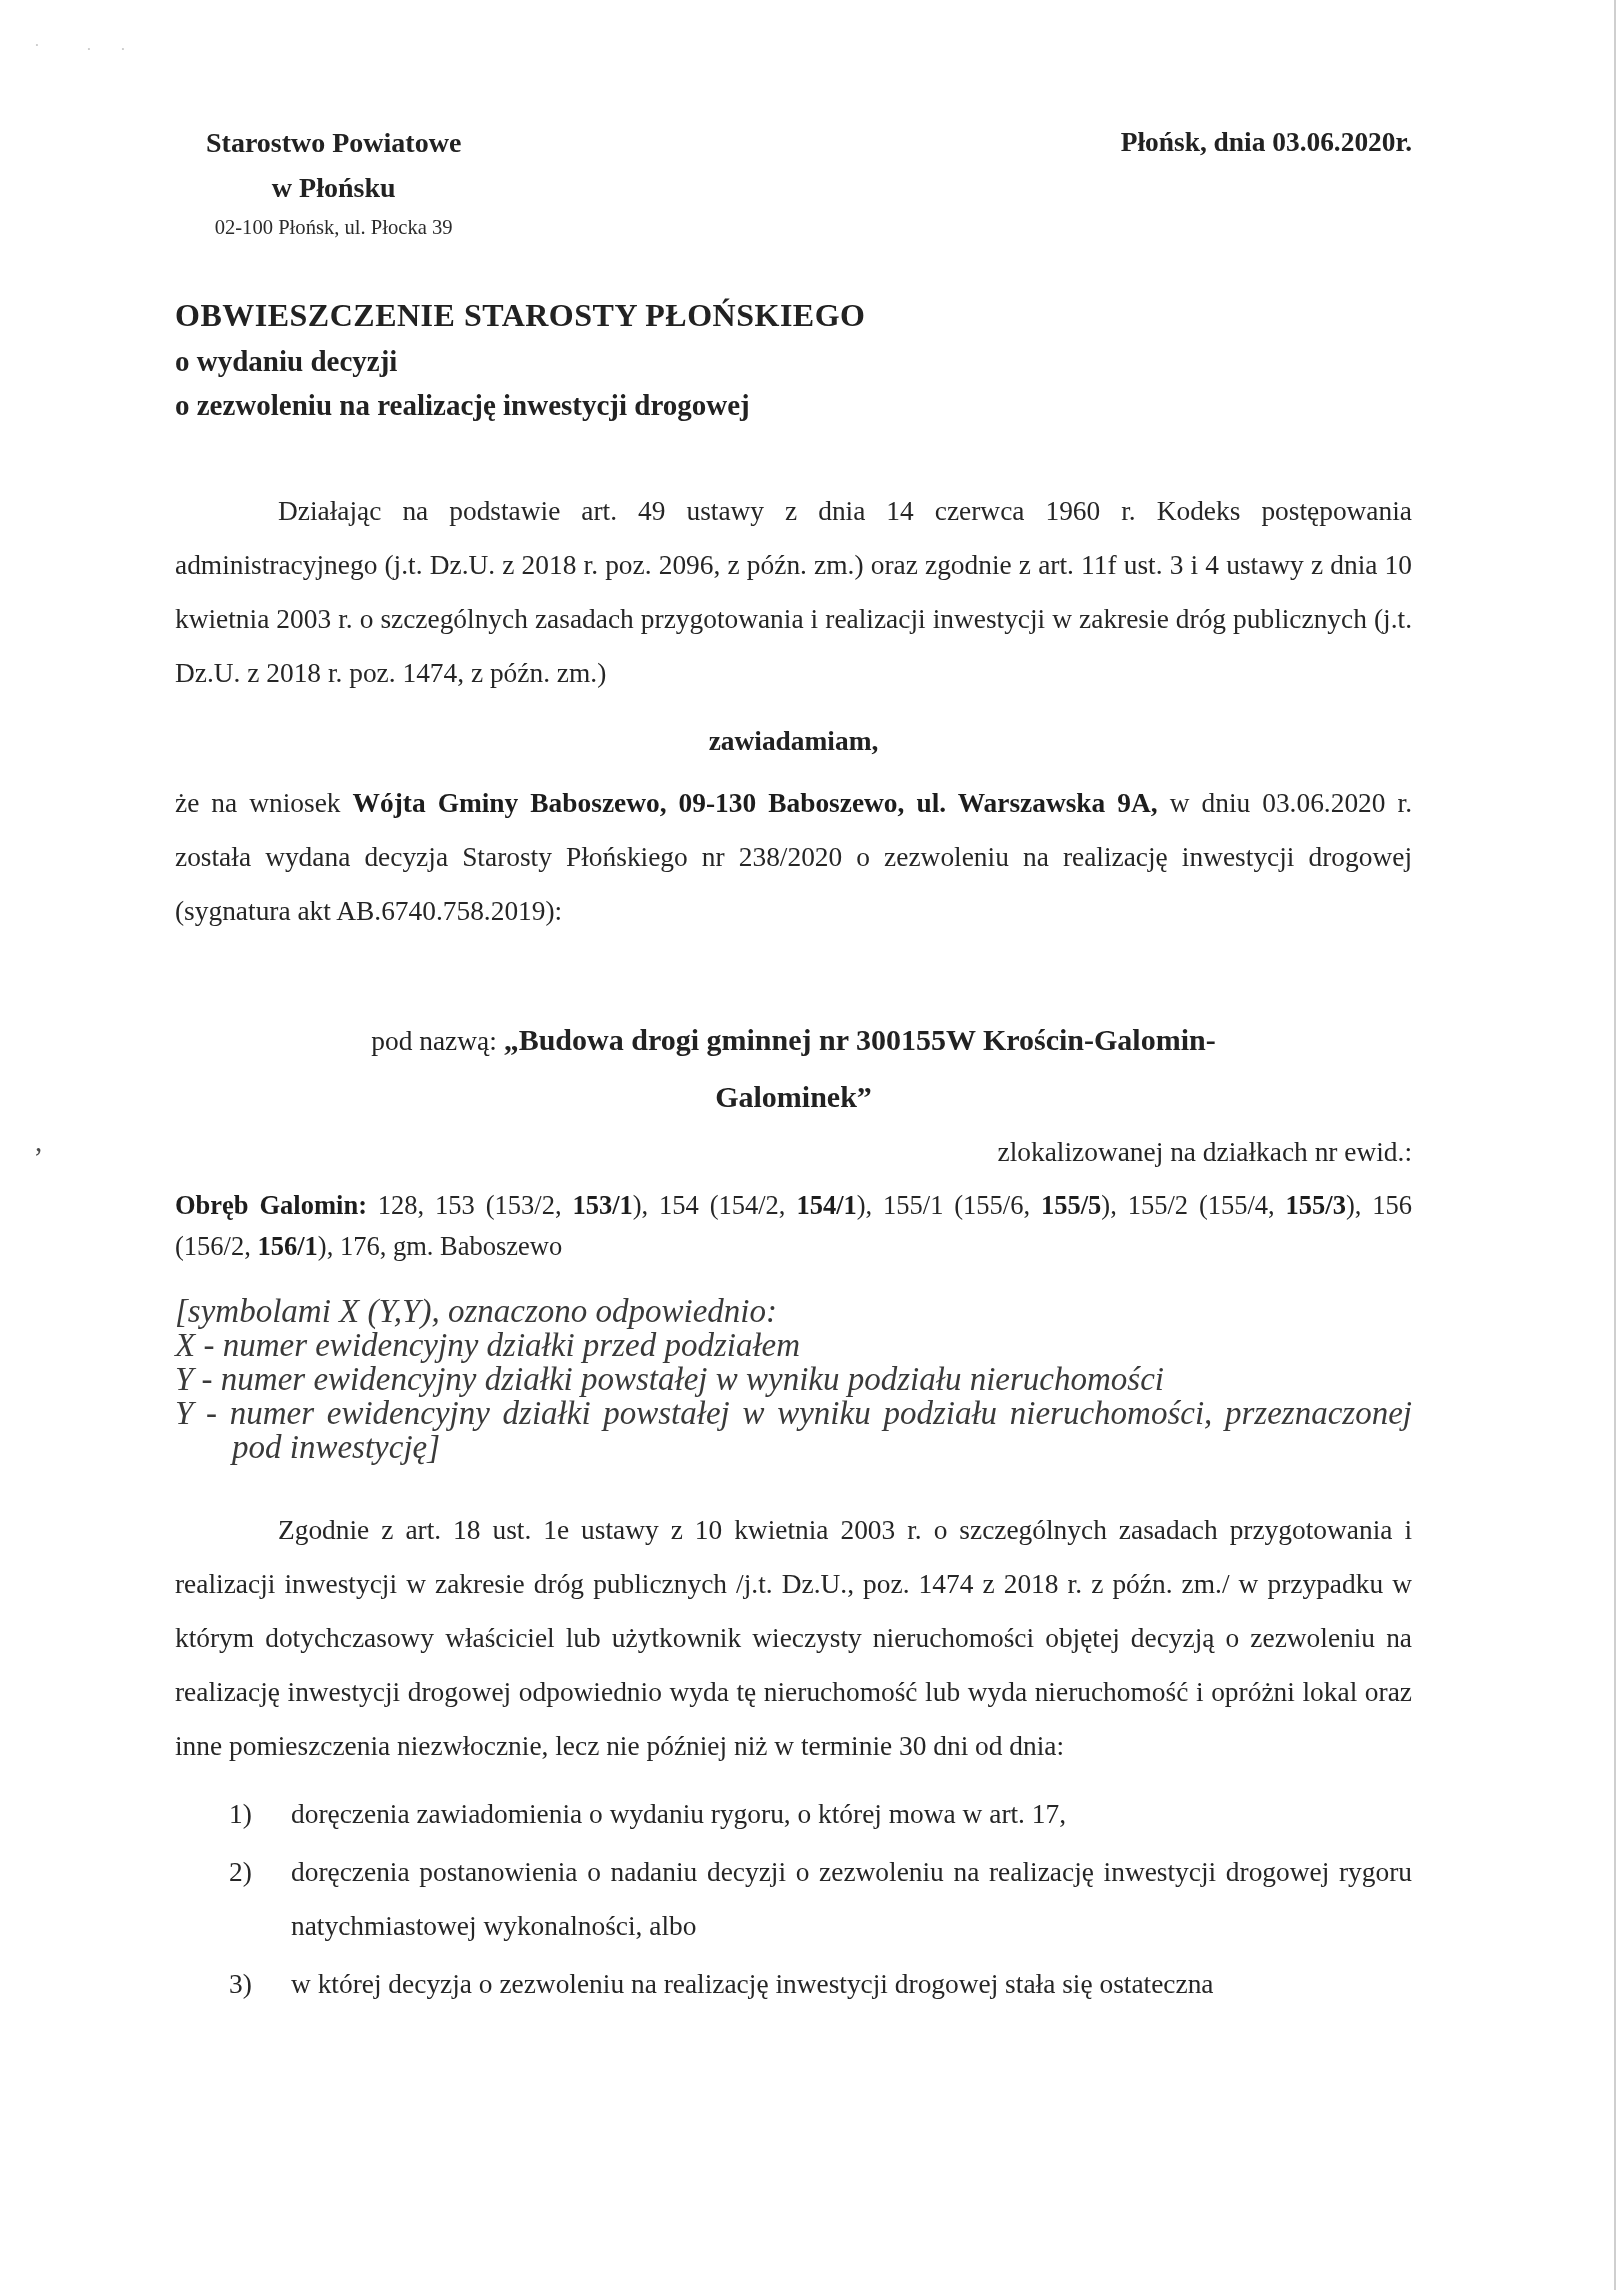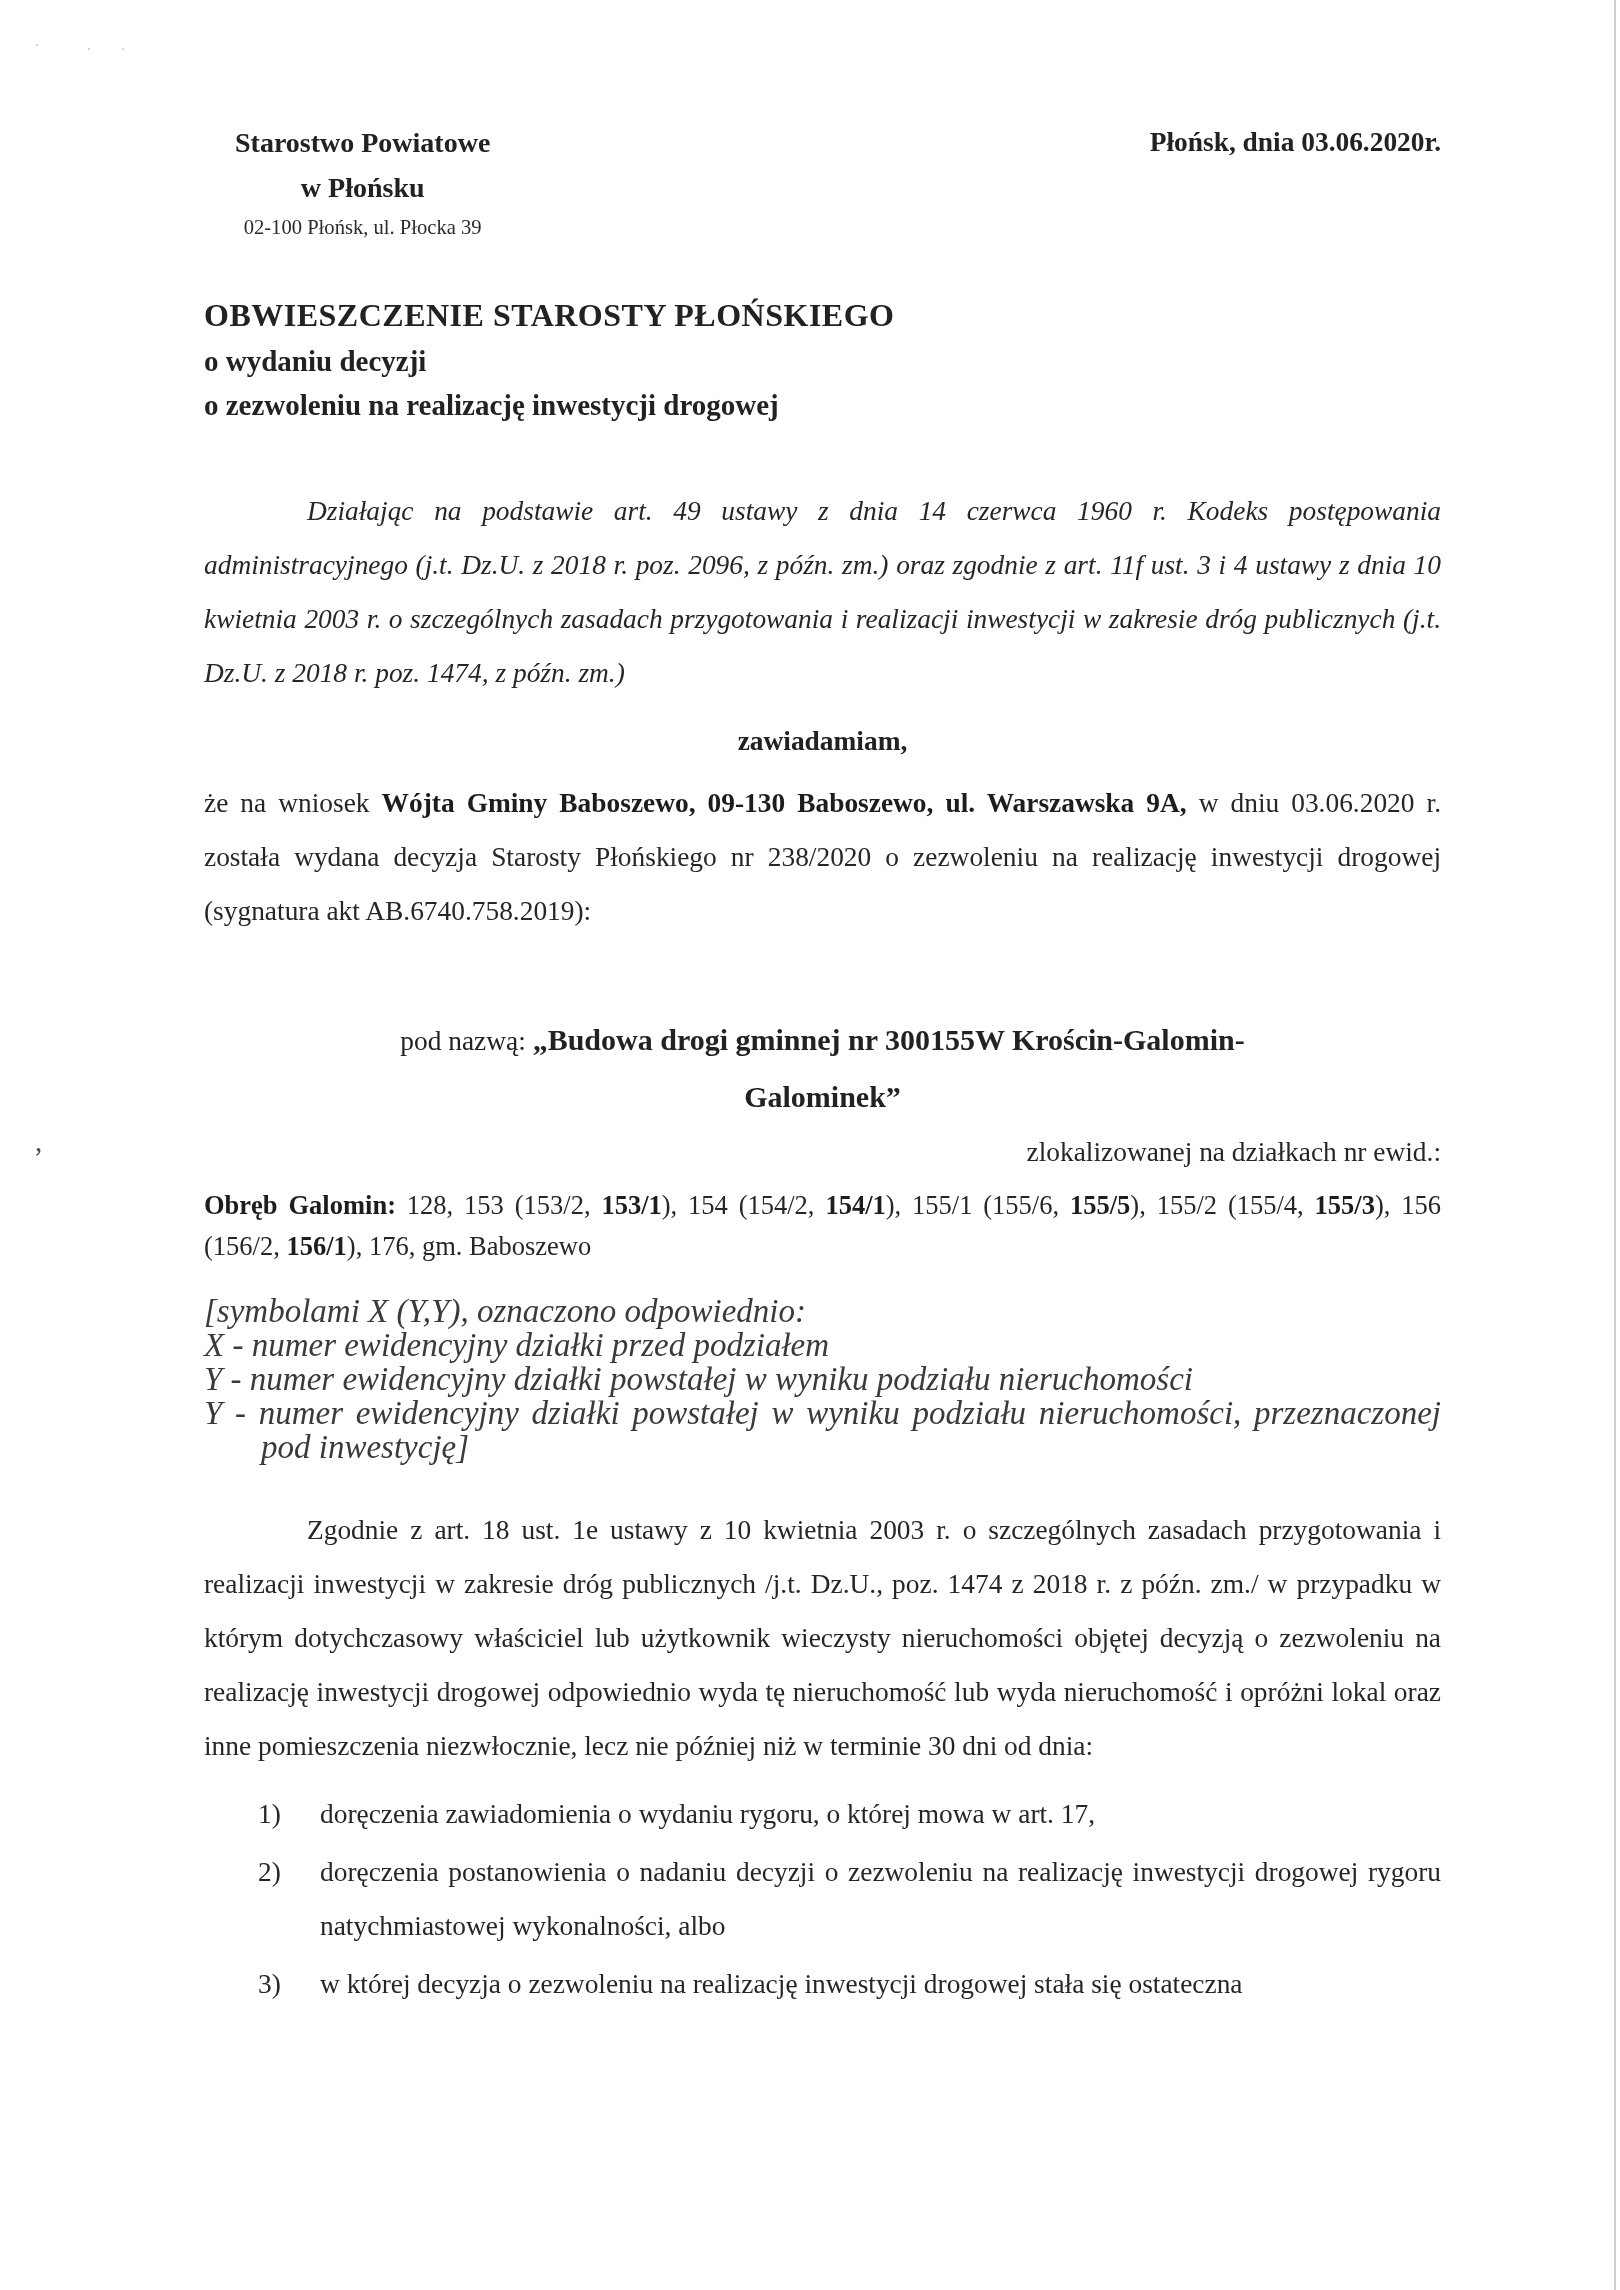--- a/index.html
+++ b/index.html
@@ -7,38 +7,38 @@
     position: relative;
     width: 1620px;
     height: 2291px;
     background: #ffffff;
     color: #222222;
     font-family: "Liberation Serif", serif;
     overflow: hidden;
   }
   .content {
     position: absolute;
-    left: 204px;
+    left: 175px;
     top: 120px;
     width: 1237px;
   }
   
   .header-row { display: flex; justify-content: space-between; align-items: flex-start; }
   .sender { text-align: center; margin-left: 31px; }
   .sender-line { font-weight: bold; font-size: 28px; line-height: 45px; }
   .sender-address { font-size: 20.6px; line-height: 27.4px; margin-top: 3.9px; color: #2b2b2b; }
   .dateline { font-weight: bold; font-size: 27.4px; line-height: 45px; }
   
   .title-block { margin-top: 51px; font-weight: bold; }
   .title-main { font-size: 32px; line-height: 47px; letter-spacing: 0.5px; }
   .title-sub { font-size: 29px; line-height: 44px; }
   
   .p { font-size: 27.4px; line-height: 54px; text-align: justify; color: #262626; }
   .first-indent { text-indent: 103px; }
-  .mt-para { margin-top: 57px; font-style: italic; }
+  .mt-para { margin-top: 57px; }
   .notify { text-align: center; font-weight: bold; font-size: 27.4px; line-height: 54px; margin-top: 13.7px; }
   .mt-small { margin-top: 7.8px; }
   
   .project { text-align: center; margin-top: 74px; font-size: 27.4px; line-height: 55px; }
   .project .big-bold { font-weight: bold; font-size: 30px; }
   
   .located { font-size: 27.4px; line-height: 39px; margin-top: 7px; text-align: right; color: #262626; }
   .plots { font-size: 26.5px; line-height: 41px; margin-top: 13.7px; text-align: justify; color: #262626; }
   
   .legend { margin-top: 27px; font-style: italic; font-size: 33px; line-height: 34px; color: #3a3a3a; }

